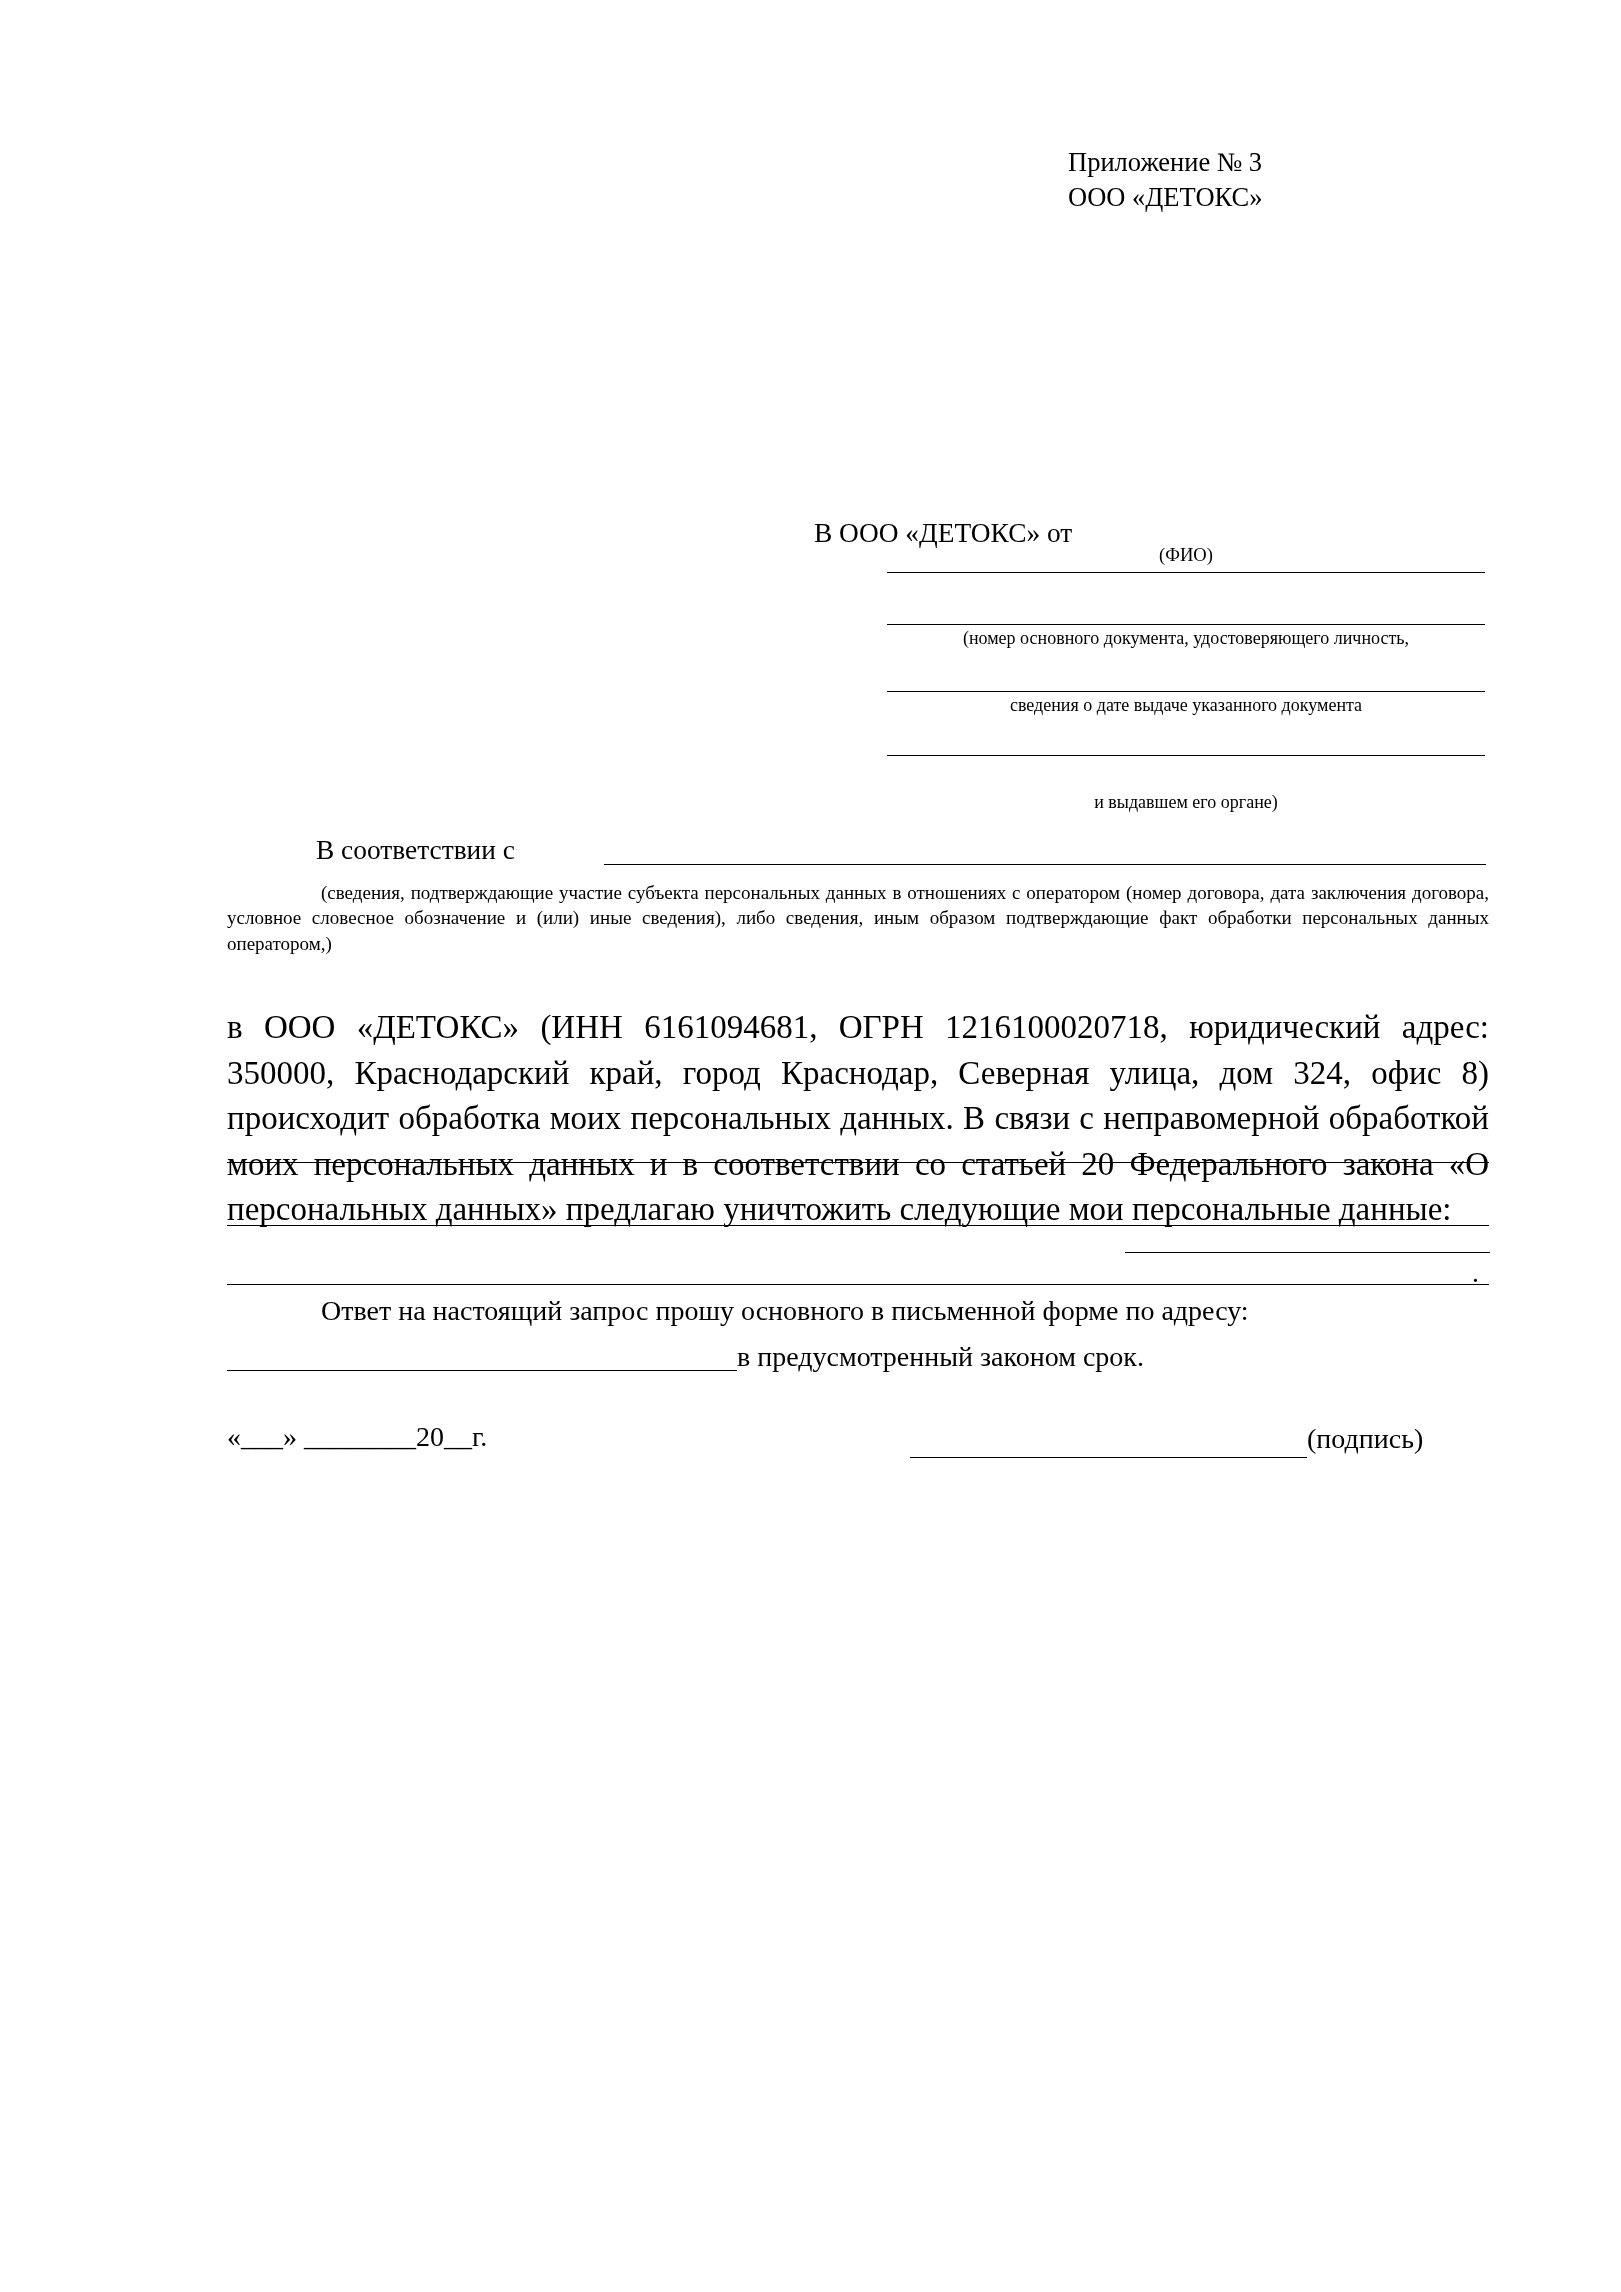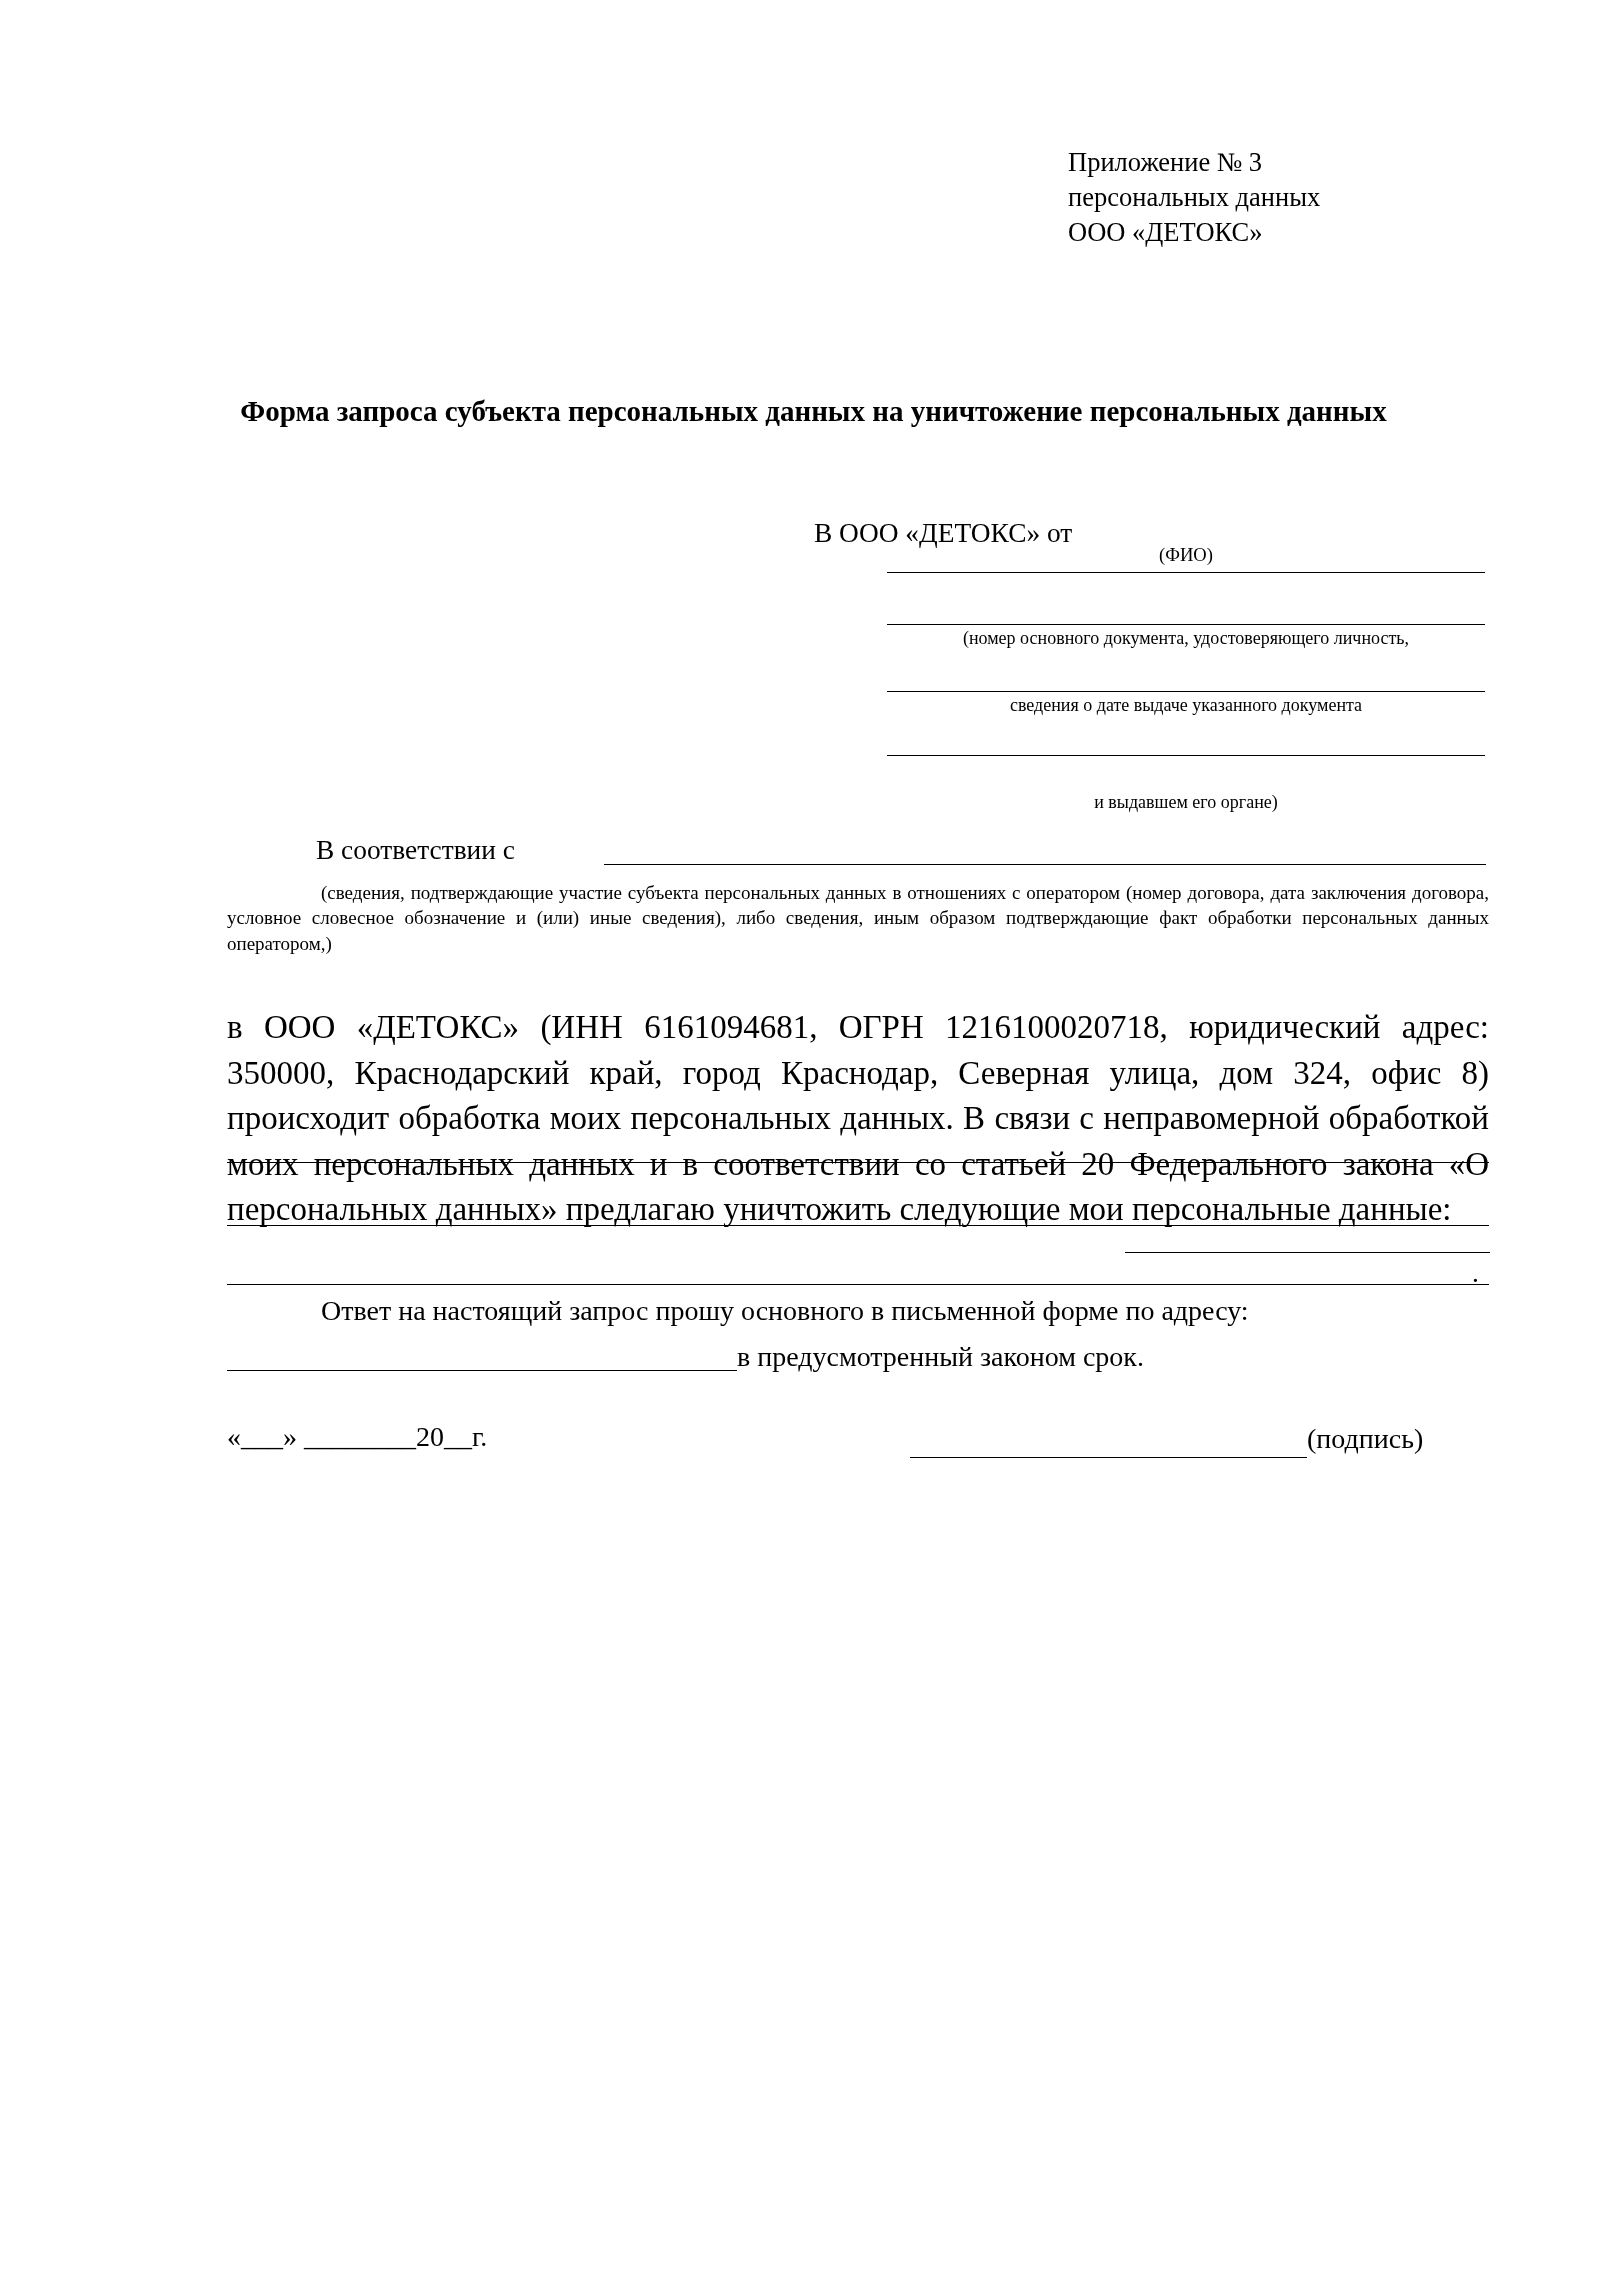--- a/index.html
+++ b/index.html
@@ -185,25 +185,23 @@
     white-space: nowrap;
   }
 </style>
 </head>
 <body>
 
 <div class="page">
 
   <div class="header-block">
     <div>Приложение № 3</div>
-    <div>персональных данных</div>
     <div>ООО «ДЕТОКС»</div>
   </div>
 
-  <div class="doc-title">Форма запроса субъекта персональных данных на уничтожение персональных данных</div>
 
   <div class="addressee">В ООО «ДЕТОКС» от</div>
 
   <div class="rline" style="top:572px;"></div>
   <div class="rcap" style="top:544px;">(ФИО)</div>
 
   <div class="rline" style="top:624px;"></div>
   <div class="rcap small" style="top:628px;">(номер основного документа, удостоверяющего личность,</div>
 
   <div class="rline" style="top:691px;"></div>

